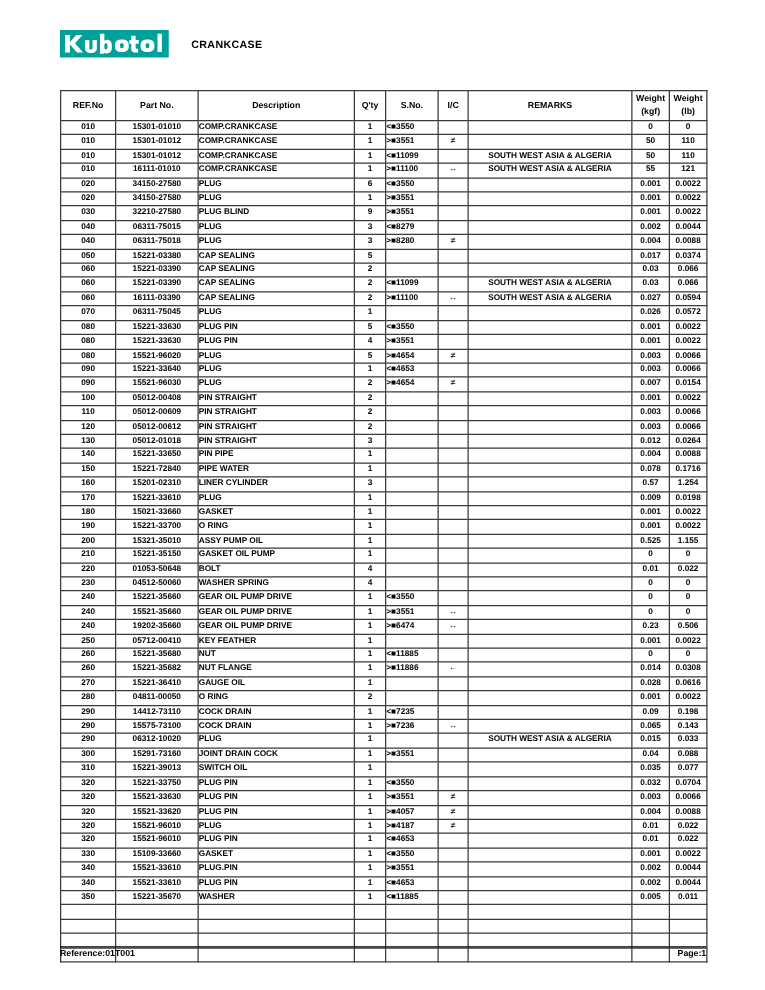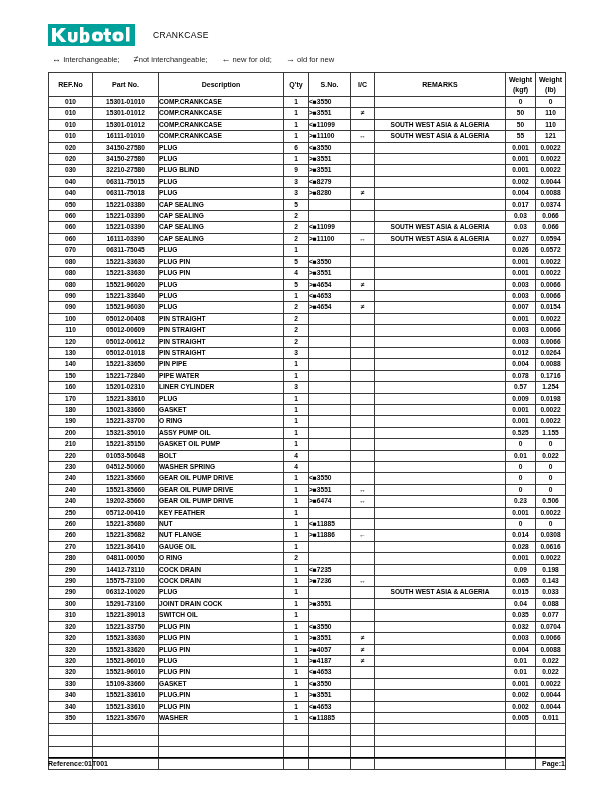--- a/index.html
+++ b/index.html
@@ -38,21 +38,21 @@
     height: 22px;
     display: flex;
     align-items: center;
     justify-content: center;
     overflow: hidden;
   }
   .logo svg { display:block; }
   .doc-title {
     margin-left: 18px;
     font-size: 8.5px;
-    font-weight: normal;
+    font-weight: bold;
     letter-spacing: 0.3px;
     color: #000;
     text-align: center;
   }
 
   
   .legend {
     position: absolute;
     left: 52px;
     top: 54px;
@@ -156,23 +156,20 @@
           <path d="M95 11 c7 0 11 3 11 8 v4 c0 5 -4 8 -11 8 c-7 0 -11 -3 -11 -8 v-4 c0 -5 4 -8 11 -8 z m0 6 c-2 0 -3 1 -3 3 v2 c0 2 1 3 3 3 c2 0 3 -1 3 -3 v-2 c0 -2 -1 -3 -3 -3 z"></path>
           <path d="M110 5 h7 v7 h5 v6 h-5 v6 c0 2 1 2 4 2 v6 h-5 c-4 0 -6 -2 -6 -6 v-8 h-3 v-6 h3 z"></path>
           <path d="M136 11 c7 0 11 3 11 8 v4 c0 5 -4 8 -11 8 c-7 0 -11 -3 -11 -8 v-4 c0 -5 4 -8 11 -8 z m0 6 c-2 0 -3 1 -3 3 v2 c0 2 1 3 3 3 c2 0 3 -1 3 -3 v-2 c0 -2 -1 -3 -3 -3 z"></path>
           <path d="M152 2 h7 v29 h-7 z"></path>
         </g>
       </svg>
     </div>
     <div class="doc-title">CRANKCASE</div>
   </div>
 
-  <div class="legend">
-    <span class="seg"><span class="sym">↔</span> <span>Interchangeable;</span></span><span class="seg"><span class="sym">≠</span><span>not interchangeable;</span></span><span class="seg"><span class="sym">←</span> <span>new for old;</span></span><span class="seg"><span class="sym">→</span> <span>old for new</span></span>
-  </div>
 
   <div class="table-wrap">
     <table class="parts">
       <colgroup>
         <col class="c-ref">
           <col class="c-part">
           <col class="c-desc">
           <col class="c-qty">
         <col class="c-sno">
           <col class="c-ic">

